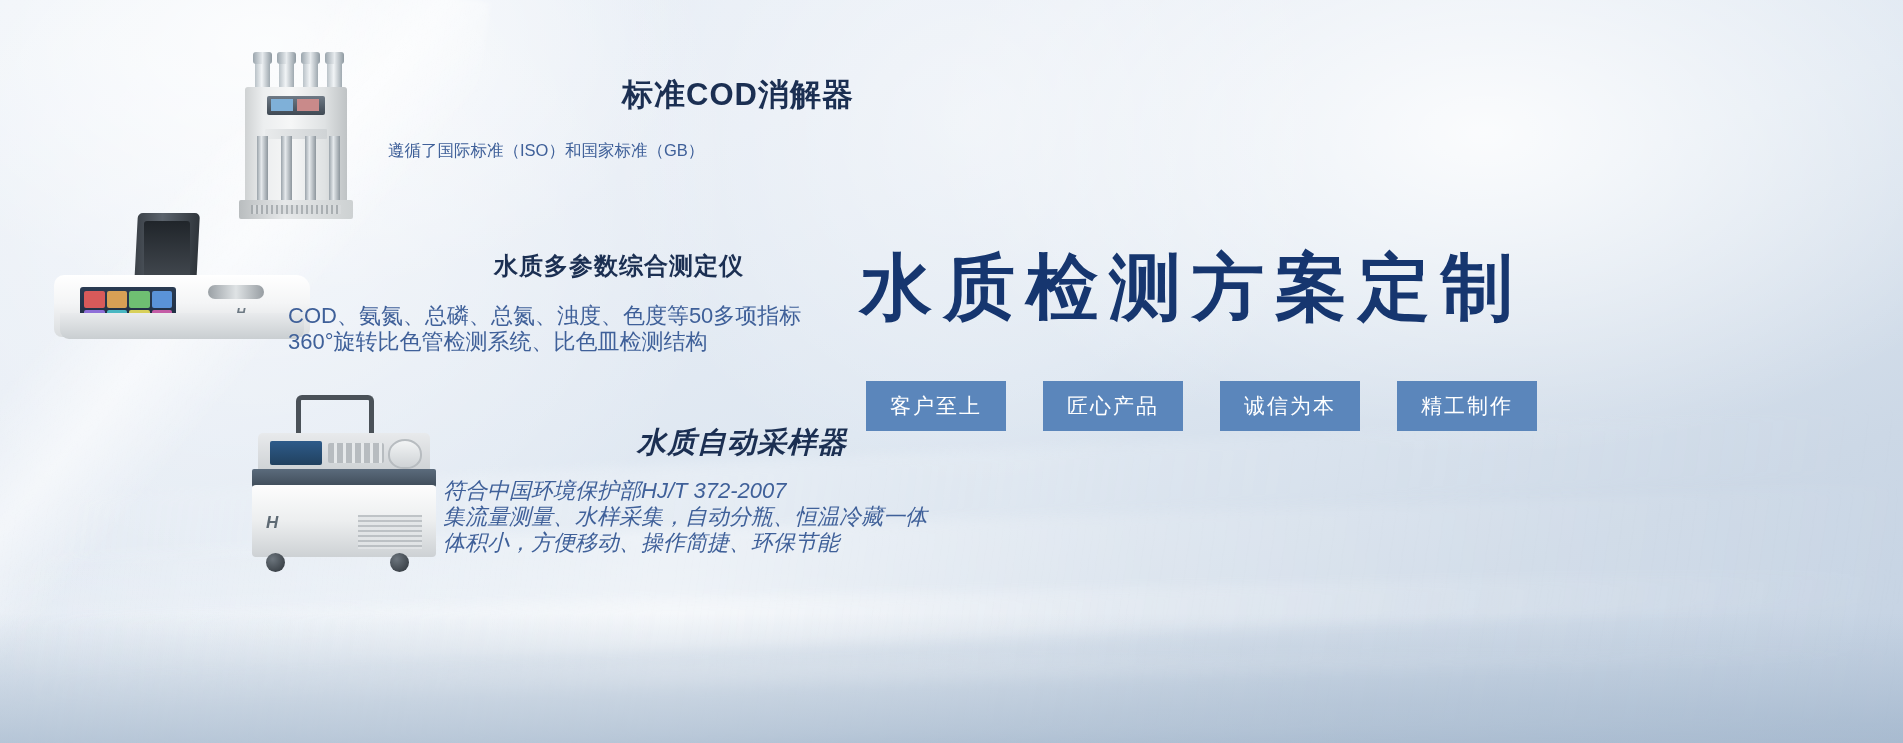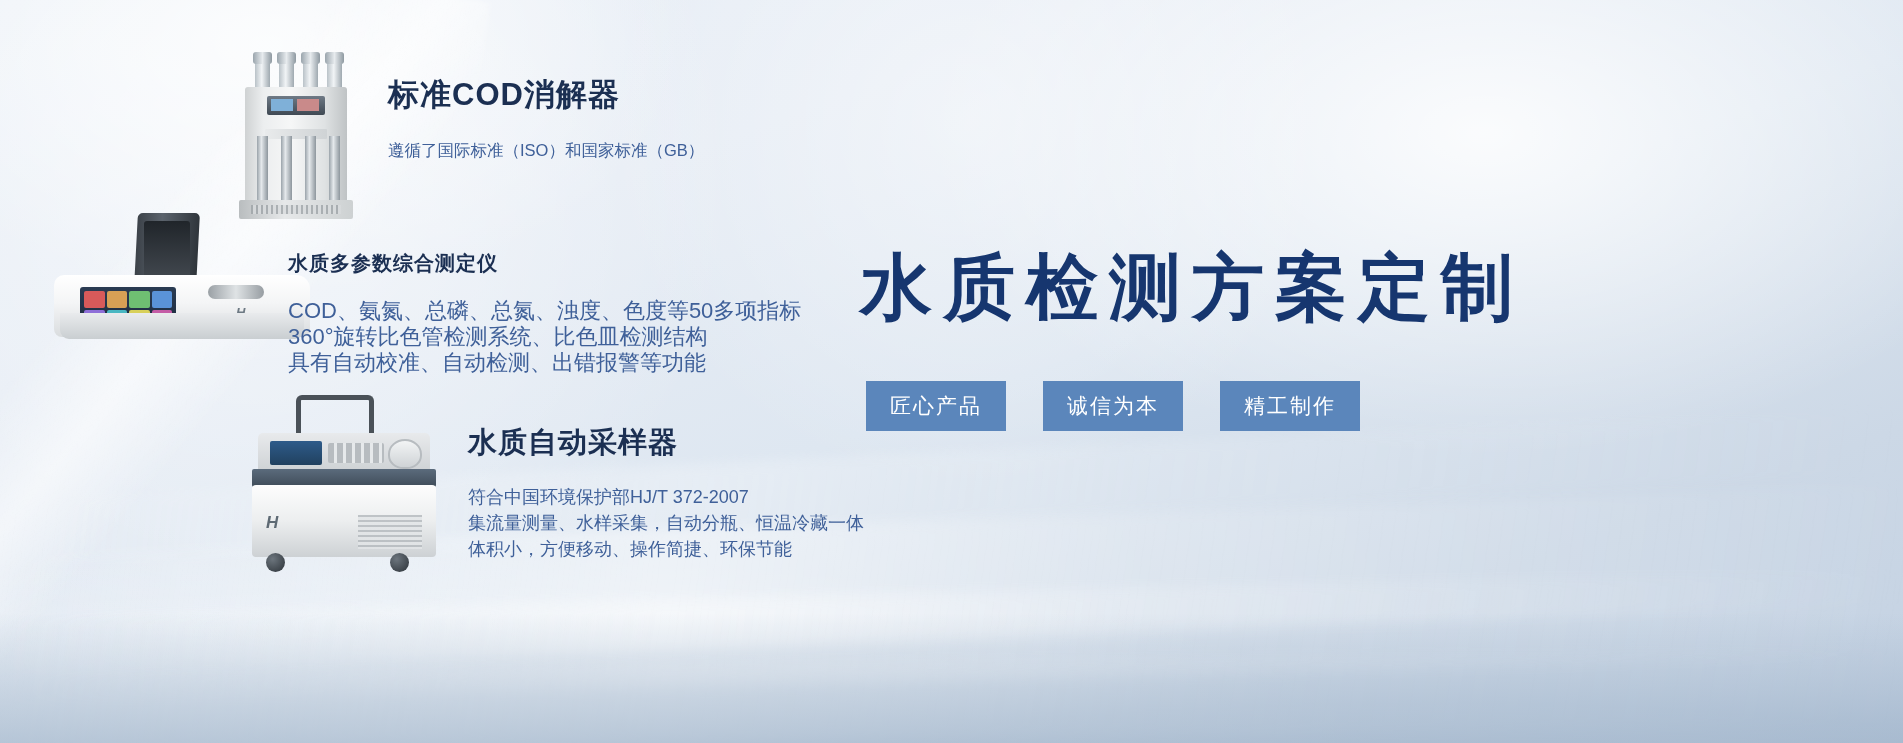--- a/index.html
+++ b/index.html
@@ -37,36 +37,36 @@
   .s3{top:660px;height:80px;transform:rotate(-0.8deg);opacity:.6;}
   .s4{top:452px;height:70px;transform:rotate(-2.8deg);opacity:.5;}
   .darkband{position:absolute;left:0;bottom:0;width:1903px;height:130px;
       background:linear-gradient(180deg, rgba(168,186,206,0) 0%, rgba(160,180,202,.45) 60%, rgba(150,172,196,.62) 100%);
       pointer-events:none;}
 
   
   .product{position:absolute;}
   .p-title{
     color:#1b2f52;font-weight:bold;letter-spacing:1px;
-    text-align:left;white-space:nowrap;
+    text-align:right;white-space:nowrap;
   }
   .p-desc{color:#3f6099;text-align:left;white-space:nowrap;}
   .p-desc div{margin:0;}
 
   #prod1{left:388px;top:74px;}
   #prod1 .p-title{font-size:31px;}
   #prod1 .p-desc{font-size:16.5px;line-height:26px;margin-top:21px;width:466px;}
 
   #prod2{left:288px;top:250px;}
-  #prod2 .p-title{font-size:20px;}
+  #prod2 .p-title{font-size:24px;}
   #prod2 .p-desc{font-size:22px;line-height:26px;margin-top:21px;width:456px;}
 
-  #prod3{left:468px;top:423px;}
+  #prod3{left:443px;top:423px;font-style:italic;}
   #prod3 .p-title{font-size:29px;}
-  #prod3 .p-desc{font-size:18px;line-height:26px;margin-top:21px;width:404px;}
+  #prod3 .p-desc{font-size:22px;line-height:26px;margin-top:15px;width:404px;}
 
   
   .headline{
     position:absolute;left:860px;top:240px;
     font-size:72px;font-weight:bold;color:#16366f;
     letter-spacing:11px;white-space:nowrap;
     font-family:"Liberation Sans","DejaVu Sans",sans-serif;
   }
   .badges{position:absolute;left:866px;top:381px;display:flex;gap:37px;}
   .badge{
@@ -222,34 +222,34 @@
     <div class="p-desc">
       <div>遵循了国际标准（ISO）和国家标准（GB）</div>
     </div>
   </div>
 
   <div class="product" id="prod2">
     <div class="p-title">水质多参数综合测定仪</div>
     <div class="p-desc">
       <div>COD、氨氮、总磷、总氮、浊度、色度等50多项指标</div>
       <div>360°旋转比色管检测系统、比色皿检测结构</div>
-      <div>具有自动校准、自动检测、出错报警等功能</div>
     </div>
   </div>
 
   <div class="product" id="prod3">
     <div class="p-title">水质自动采样器</div>
     <div class="p-desc">
       <div>符合中国环境保护部HJ/T 372-2007</div>
       <div>集流量测量、水样采集，自动分瓶、恒温冷藏一体</div>
       <div>体积小，方便移动、操作简捷、环保节能</div>
     </div>
   </div>
 
   <div class="headline">水质检测方案定制</div>
 
   <div class="badges">
+    <div class="badge">客户至上</div>
     <div class="badge">匠心产品</div>
     <div class="badge">诚信为本</div>
     <div class="badge">精工制作</div>
   </div>
 
 </div>
 
 </body></html>

